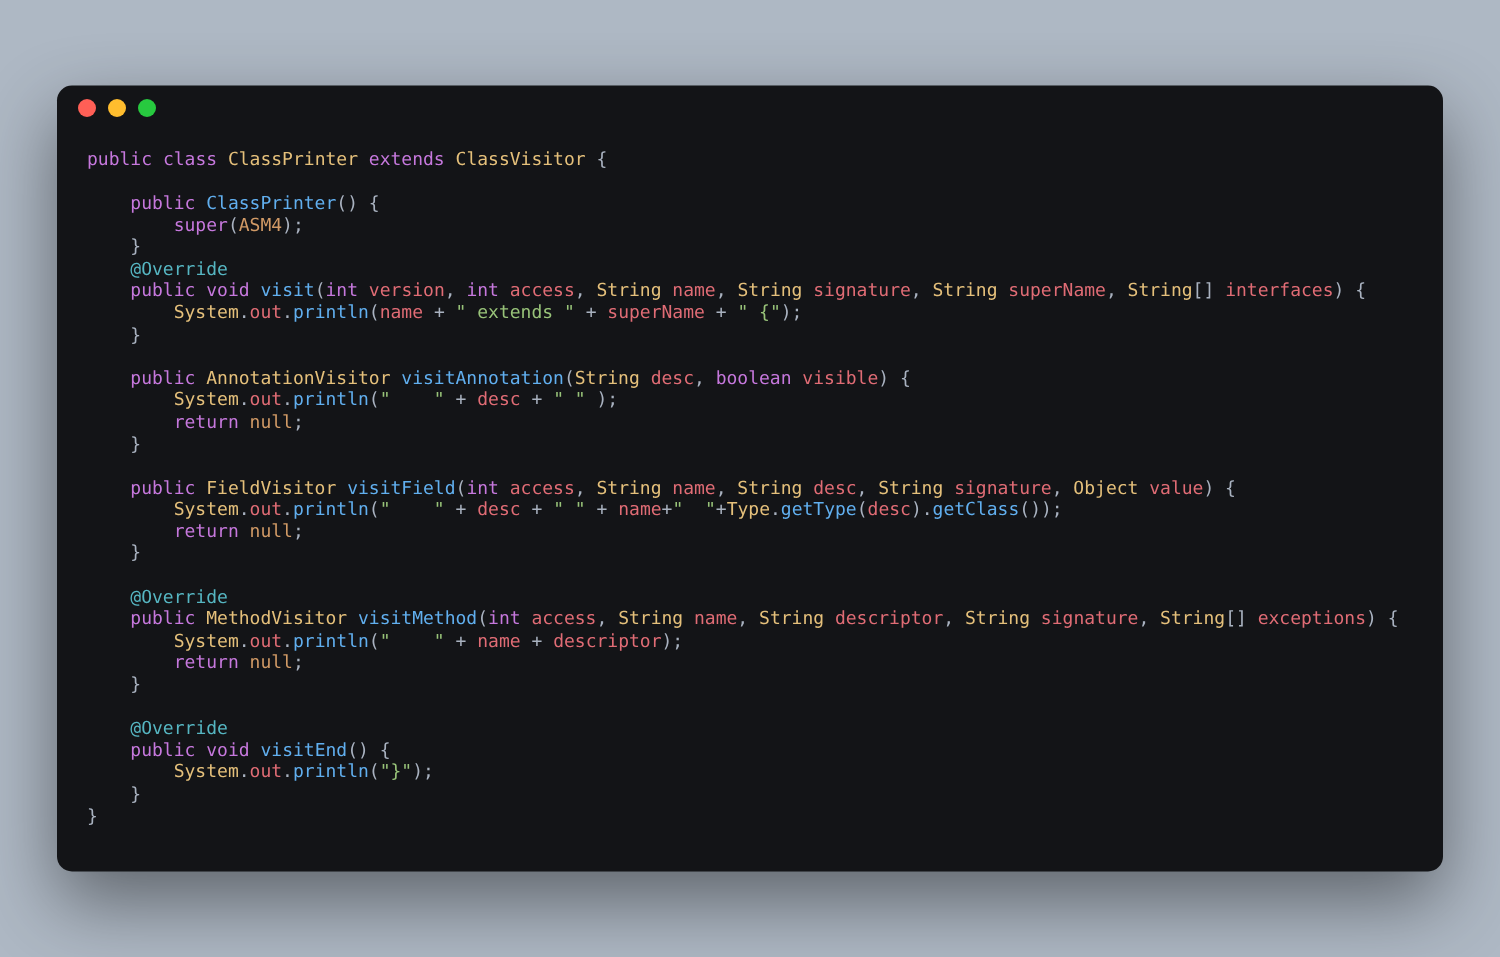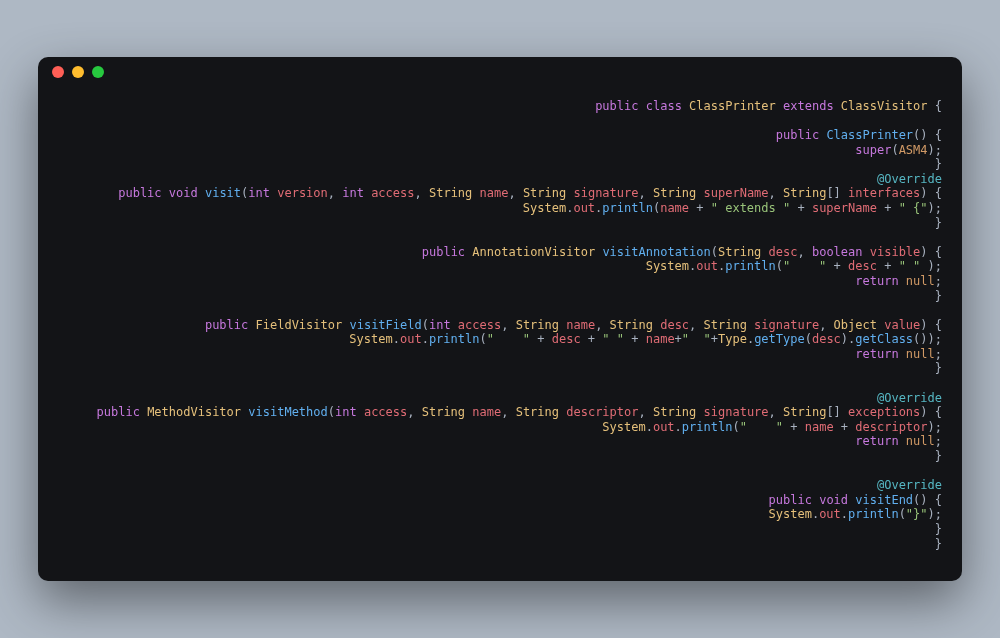--- a/index.html
+++ b/index.html
@@ -12,21 +12,20 @@
     justify-content: center;
     font-family: "SF Mono", "Menlo", "Consolas", "DejaVu Sans Mono", monospace;
   }
   .window {
     width: 924px;
     background: #131417;
     border-radius: 10px;
     box-shadow: 0 20px 50px rgba(0,0,0,0.45);
     overflow: hidden;
     padding-bottom: 20px;
-    text-align: right;
   }
   .titlebar {
     height: 30px;
     display: flex;
     align-items: center;
     gap: 8px;
     padding-left: 14px;
   }
   .dot {
     width: 12px; height: 12px; border-radius: 50%;

